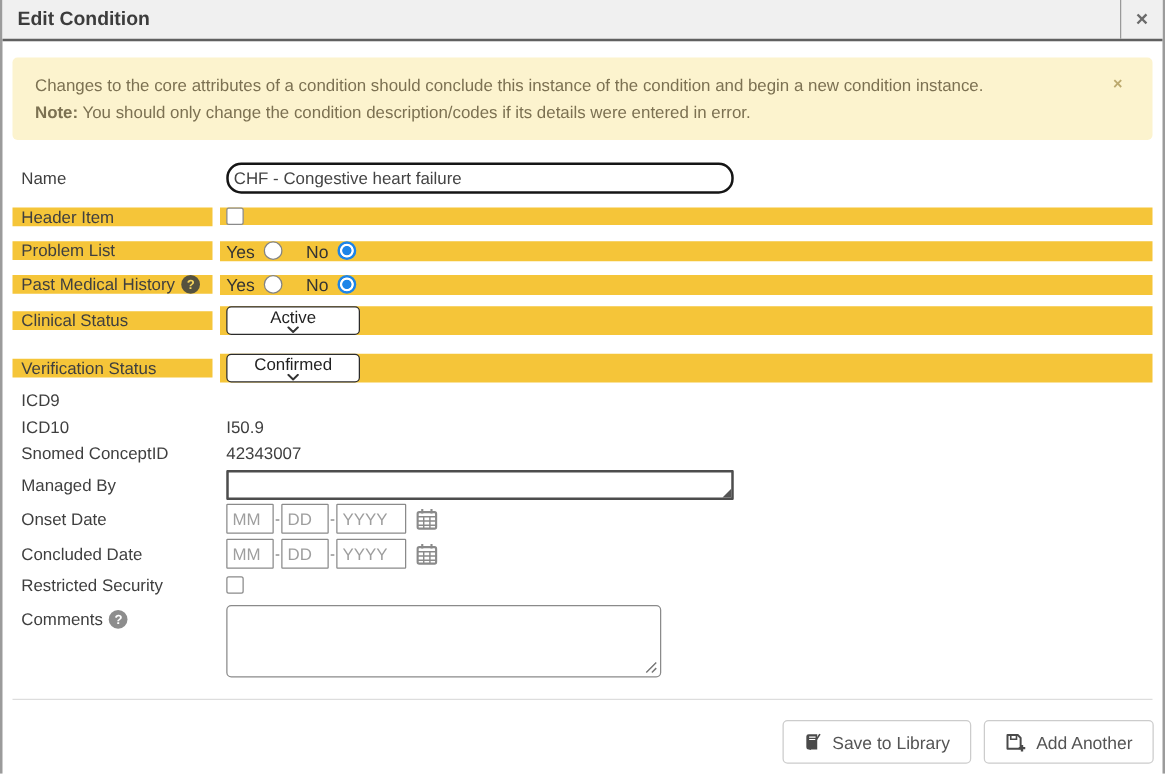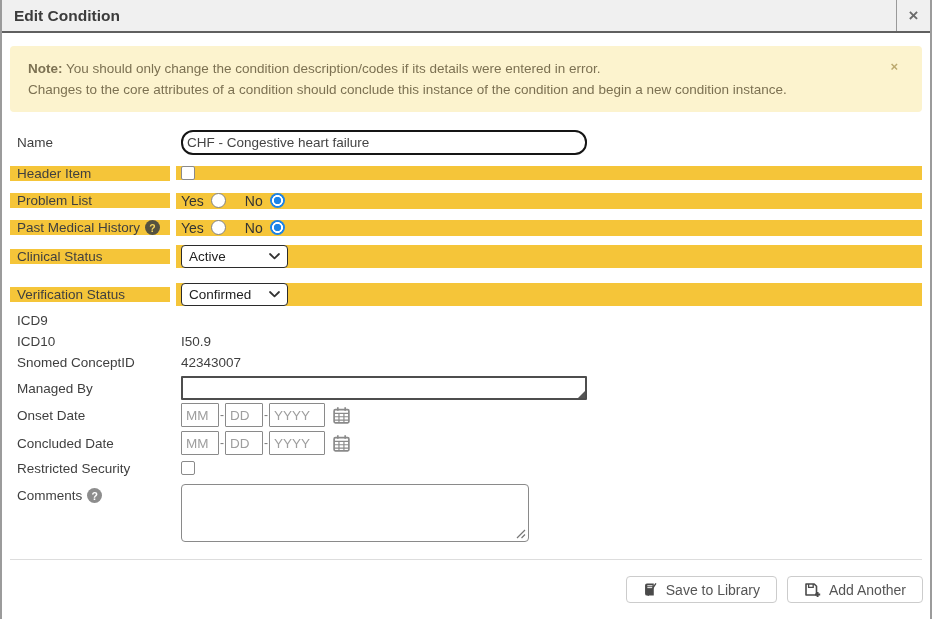--- a/index.html
+++ b/index.html
@@ -58,21 +58,21 @@
               background: #fff; display: inline-block; cursor: pointer; }
 
   .radio-group { display: flex; align-items: center; gap: 7px; font-size: 14px; color: #333; }
   .radio { width: 15px; height: 15px; border-radius: 50%; display: inline-block; cursor: pointer;
            border: 1.5px solid #838383; background: #fff; margin-right: 12px; }
   .radio.checked { border: none;
       background: radial-gradient(circle at 50% 50%, #1c84e8 0 3.4px, #fff 4px 5.2px, #1c84e8 5.8px 7.6px); }
 
   .select { width: 107px; height: 23px; background: #fff; border: 1px solid #2b2b2b;
             border-radius: 4px; display: flex; align-items: center; padding: 0 7px;
-            cursor: pointer; color: #222; font-size: 13.5px; }
+            cursor: pointer; color: #222; font-size: 13.5px; flex-direction: column; }
   .select .sel-val { flex: 1; }
 
   .date-group { display: flex; align-items: center; }
   .date-in { height: 24px; border: 1.5px solid #8a8a8a; border-radius: 1px; padding: 0 4px;
              font-size: 13.5px; color: #444; outline: none; font-family: "Liberation Sans", sans-serif; }
   .date-in::placeholder { color: #9e9e9e; opacity: 1; }
   .d-mm, .d-dd { width: 38px; }
   .d-yy { width: 56px; }
   .date-sep { color: #777; margin: 0 1px; font-size: 12px; }
   .cal { margin-left: 7px; display: flex; align-items: center; cursor: pointer; }
@@ -84,40 +84,40 @@
   .grip { position: absolute; right: 3px; bottom: 6px; }
 
   .help { width: 15px; height: 15px; border-radius: 50%; display: inline-flex; align-items: center;
           justify-content: center; font-size: 10.5px; font-weight: bold; flex: 0 0 15px; }
   .help.dark { background: #55523f; color: #f5d560; }
   .help.gray { background: #8d8d8d; color: #fff; }
 
   
   .divider { border-top: 1px solid #ddd; margin: 14px 8px 0 8px; }
   .footer { display: flex; justify-content: flex-end; gap: 10px; padding: 16px 7px 0 0; }
-  .btn { height: 27px; background: #fff; border: 1px solid #ccc; border-radius: 4px;
+  .btn { height: 35px; background: #fff; border: 1px solid #ccc; border-radius: 4px;
          display: inline-flex; align-items: center; gap: 8px; padding: 12px 16px;
          font-size: 14px; color: #555; cursor: pointer; font-family: "Liberation Sans", sans-serif; }
   .btn svg { flex: 0 0 auto; }
 </style>
 </head>
 <body>
 
 <div class="dialog">
 
   <div class="dlg-header">
     <div class="dlg-title">Edit Condition</div>
     <div class="dlg-close">
       <span>×</span>
     </div>
   </div>
 
   <div class="note">
+    <div>Changes to the core attributes of a condition should conclude this instance of the condition and begin a new condition instance.</div>
     <div><b>Note:</b><span> You should only change the condition description/codes if its details were entered in error.</span></div>
-    <div>Changes to the core attributes of a condition should conclude this instance of the condition and begin a new condition instance.</div>
     <span class="note-dismiss">×</span>
   </div>
 
   <div class="form">
 
     <div class="row r-name">
       <div class="lbl">Name</div>
       <div class="fld">
         <input class="name-input" type="text" value="CHF - Congestive heart failure" style="">
       </div>

